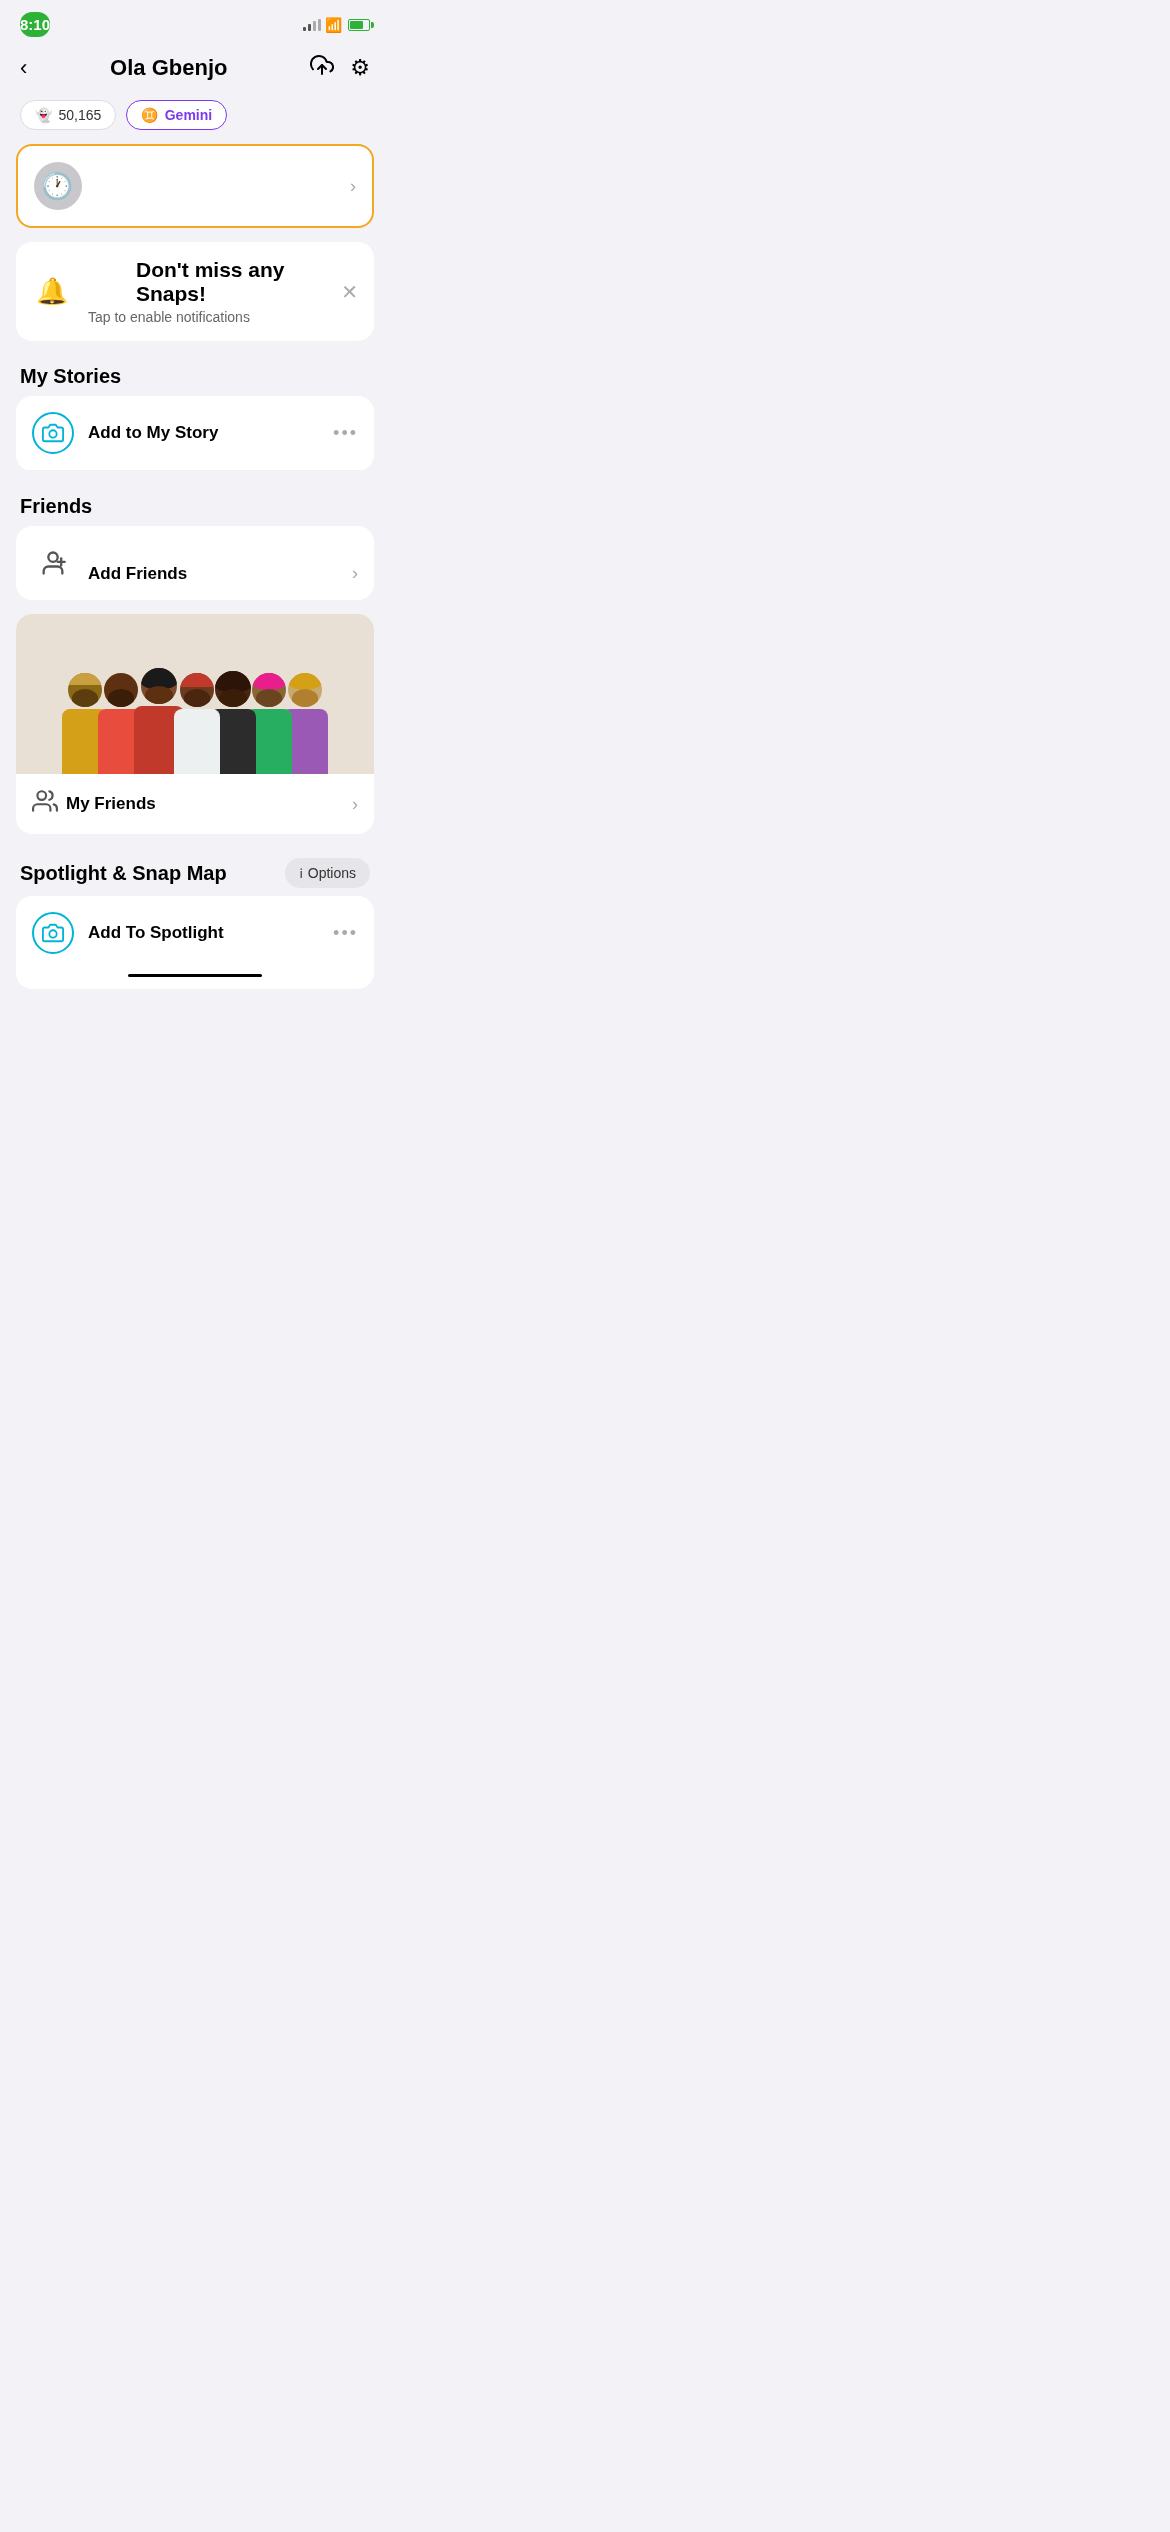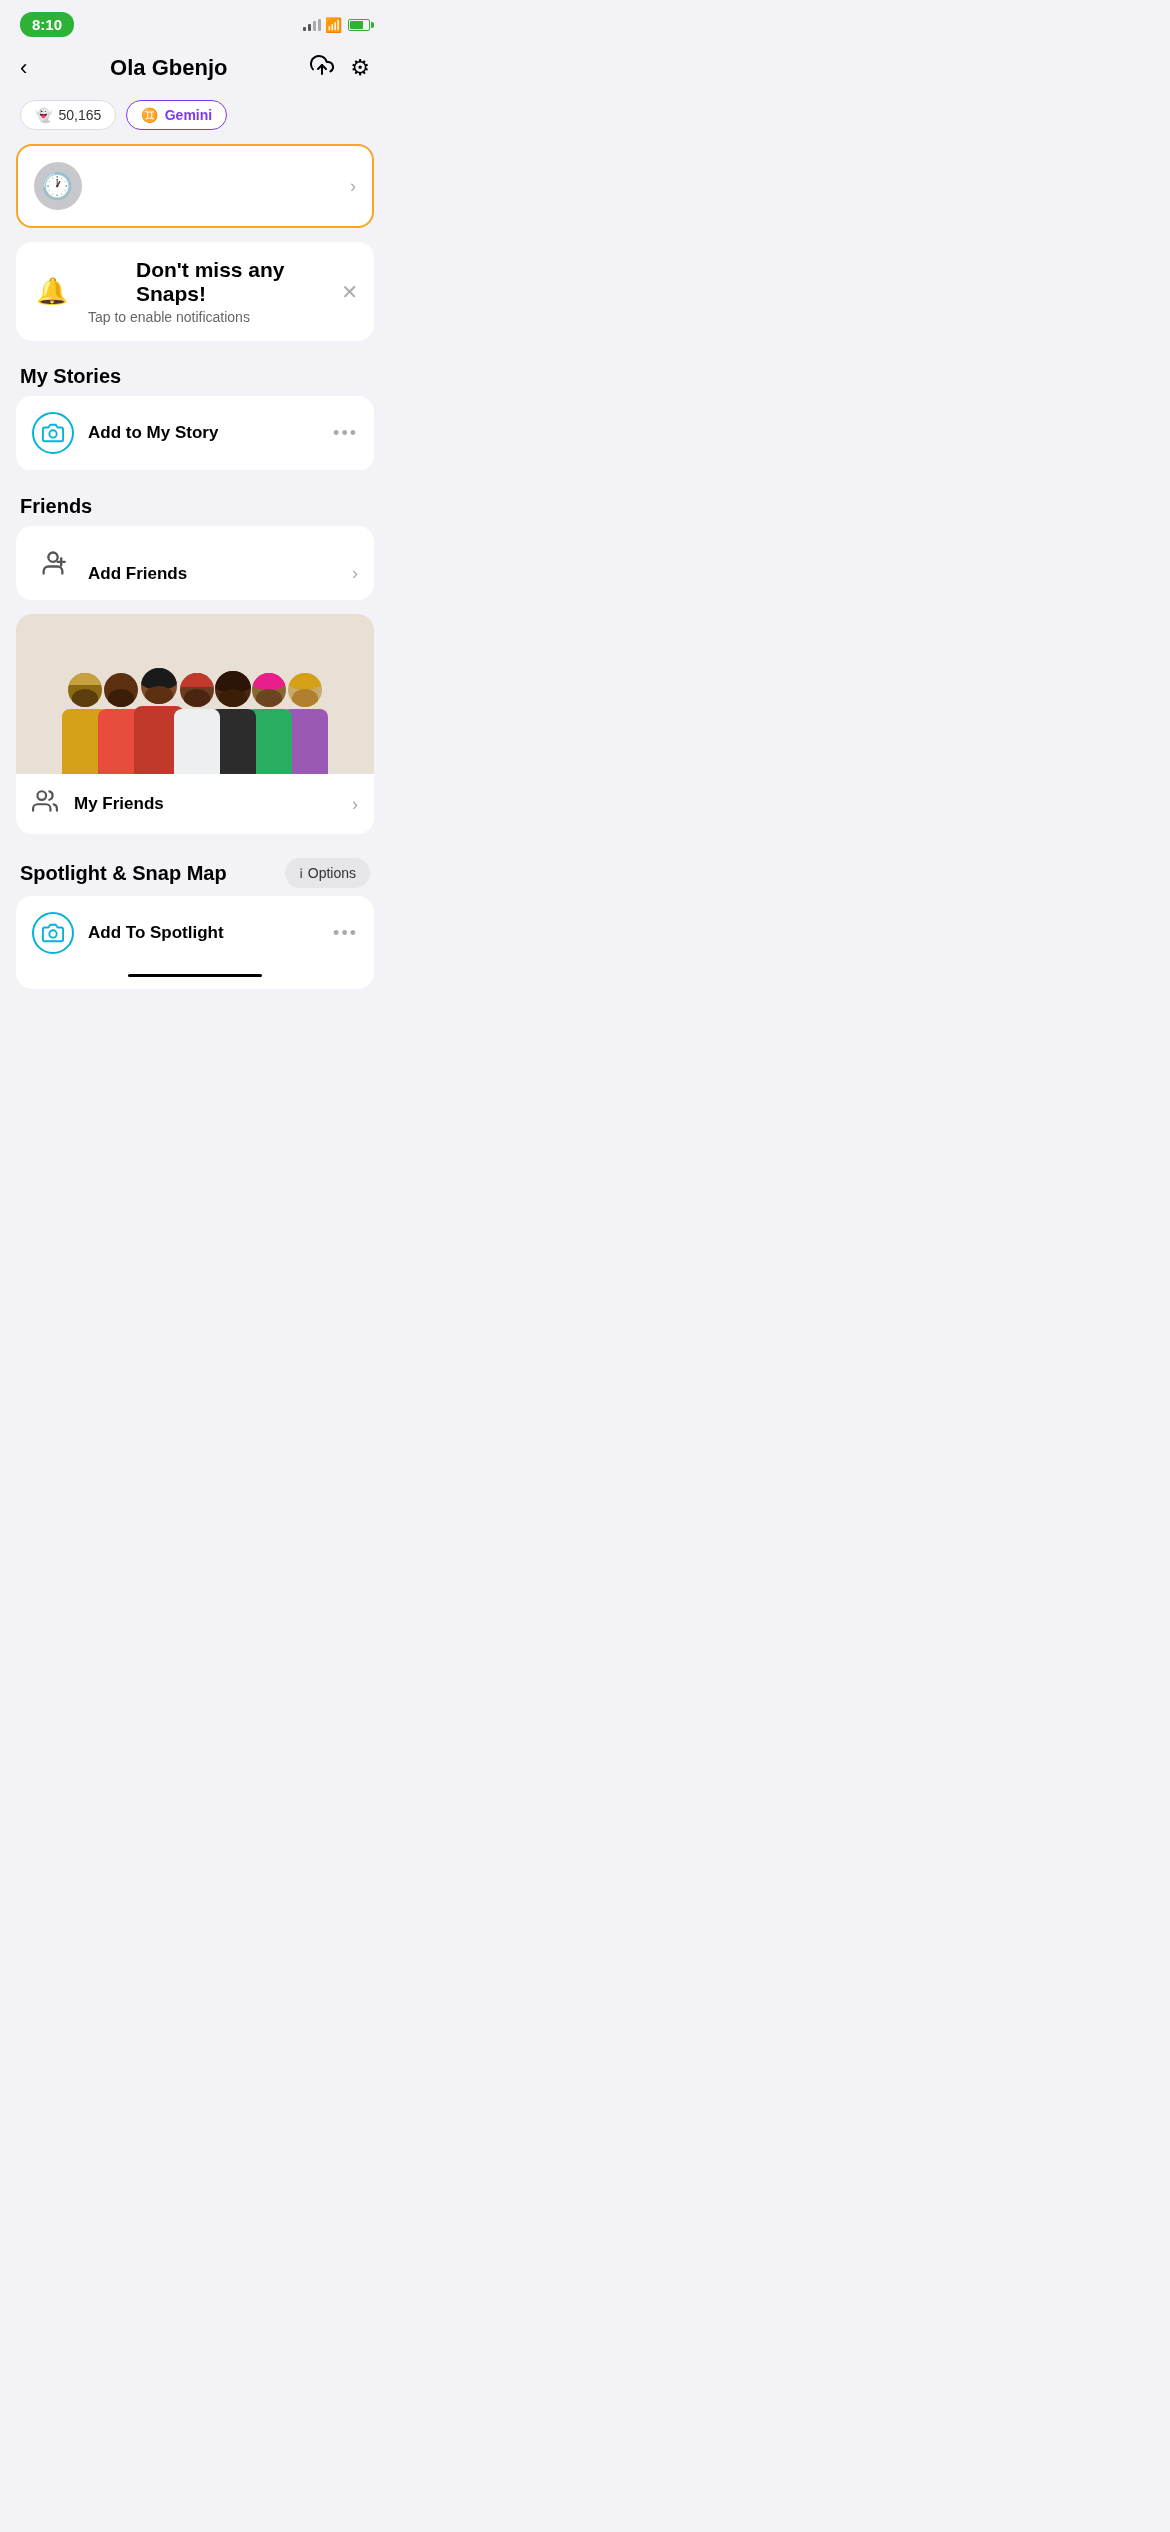--- a/index.html
+++ b/index.html
@@ -20,21 +20,21 @@
       justify-content: space-between;
       align-items: center;
       padding: 12px 20px 8px 20px;
       background: #f2f2f7;
     }
     .status-time {
       background: #2db136;
       color: #fff;
       font-weight: 700;
       font-size: 15px;
-      padding: 4px 12px;
+      padding: 4px 0;
       border-radius: 12px;
     }
     .status-icons {
       display: flex;
       align-items: center;
       gap: 5px;
       color: #333;
       font-size: 13px;
     }
     .battery-icon {
@@ -349,21 +349,21 @@
 
     
     .friends-bitmoji-card {
       padding: 0;
       overflow: hidden;
     }
     .my-friends-row {
       display: flex;
       align-items: center;
       padding: 14px 16px;
-      gap: 16px;
+      gap: 8px;
     }
     .my-friends-icon {
       font-size: 22px;
       color: #555;
     }
     .my-friends-label {
       font-size: 17px;
       font-weight: 600;
       flex: 1;
     }

